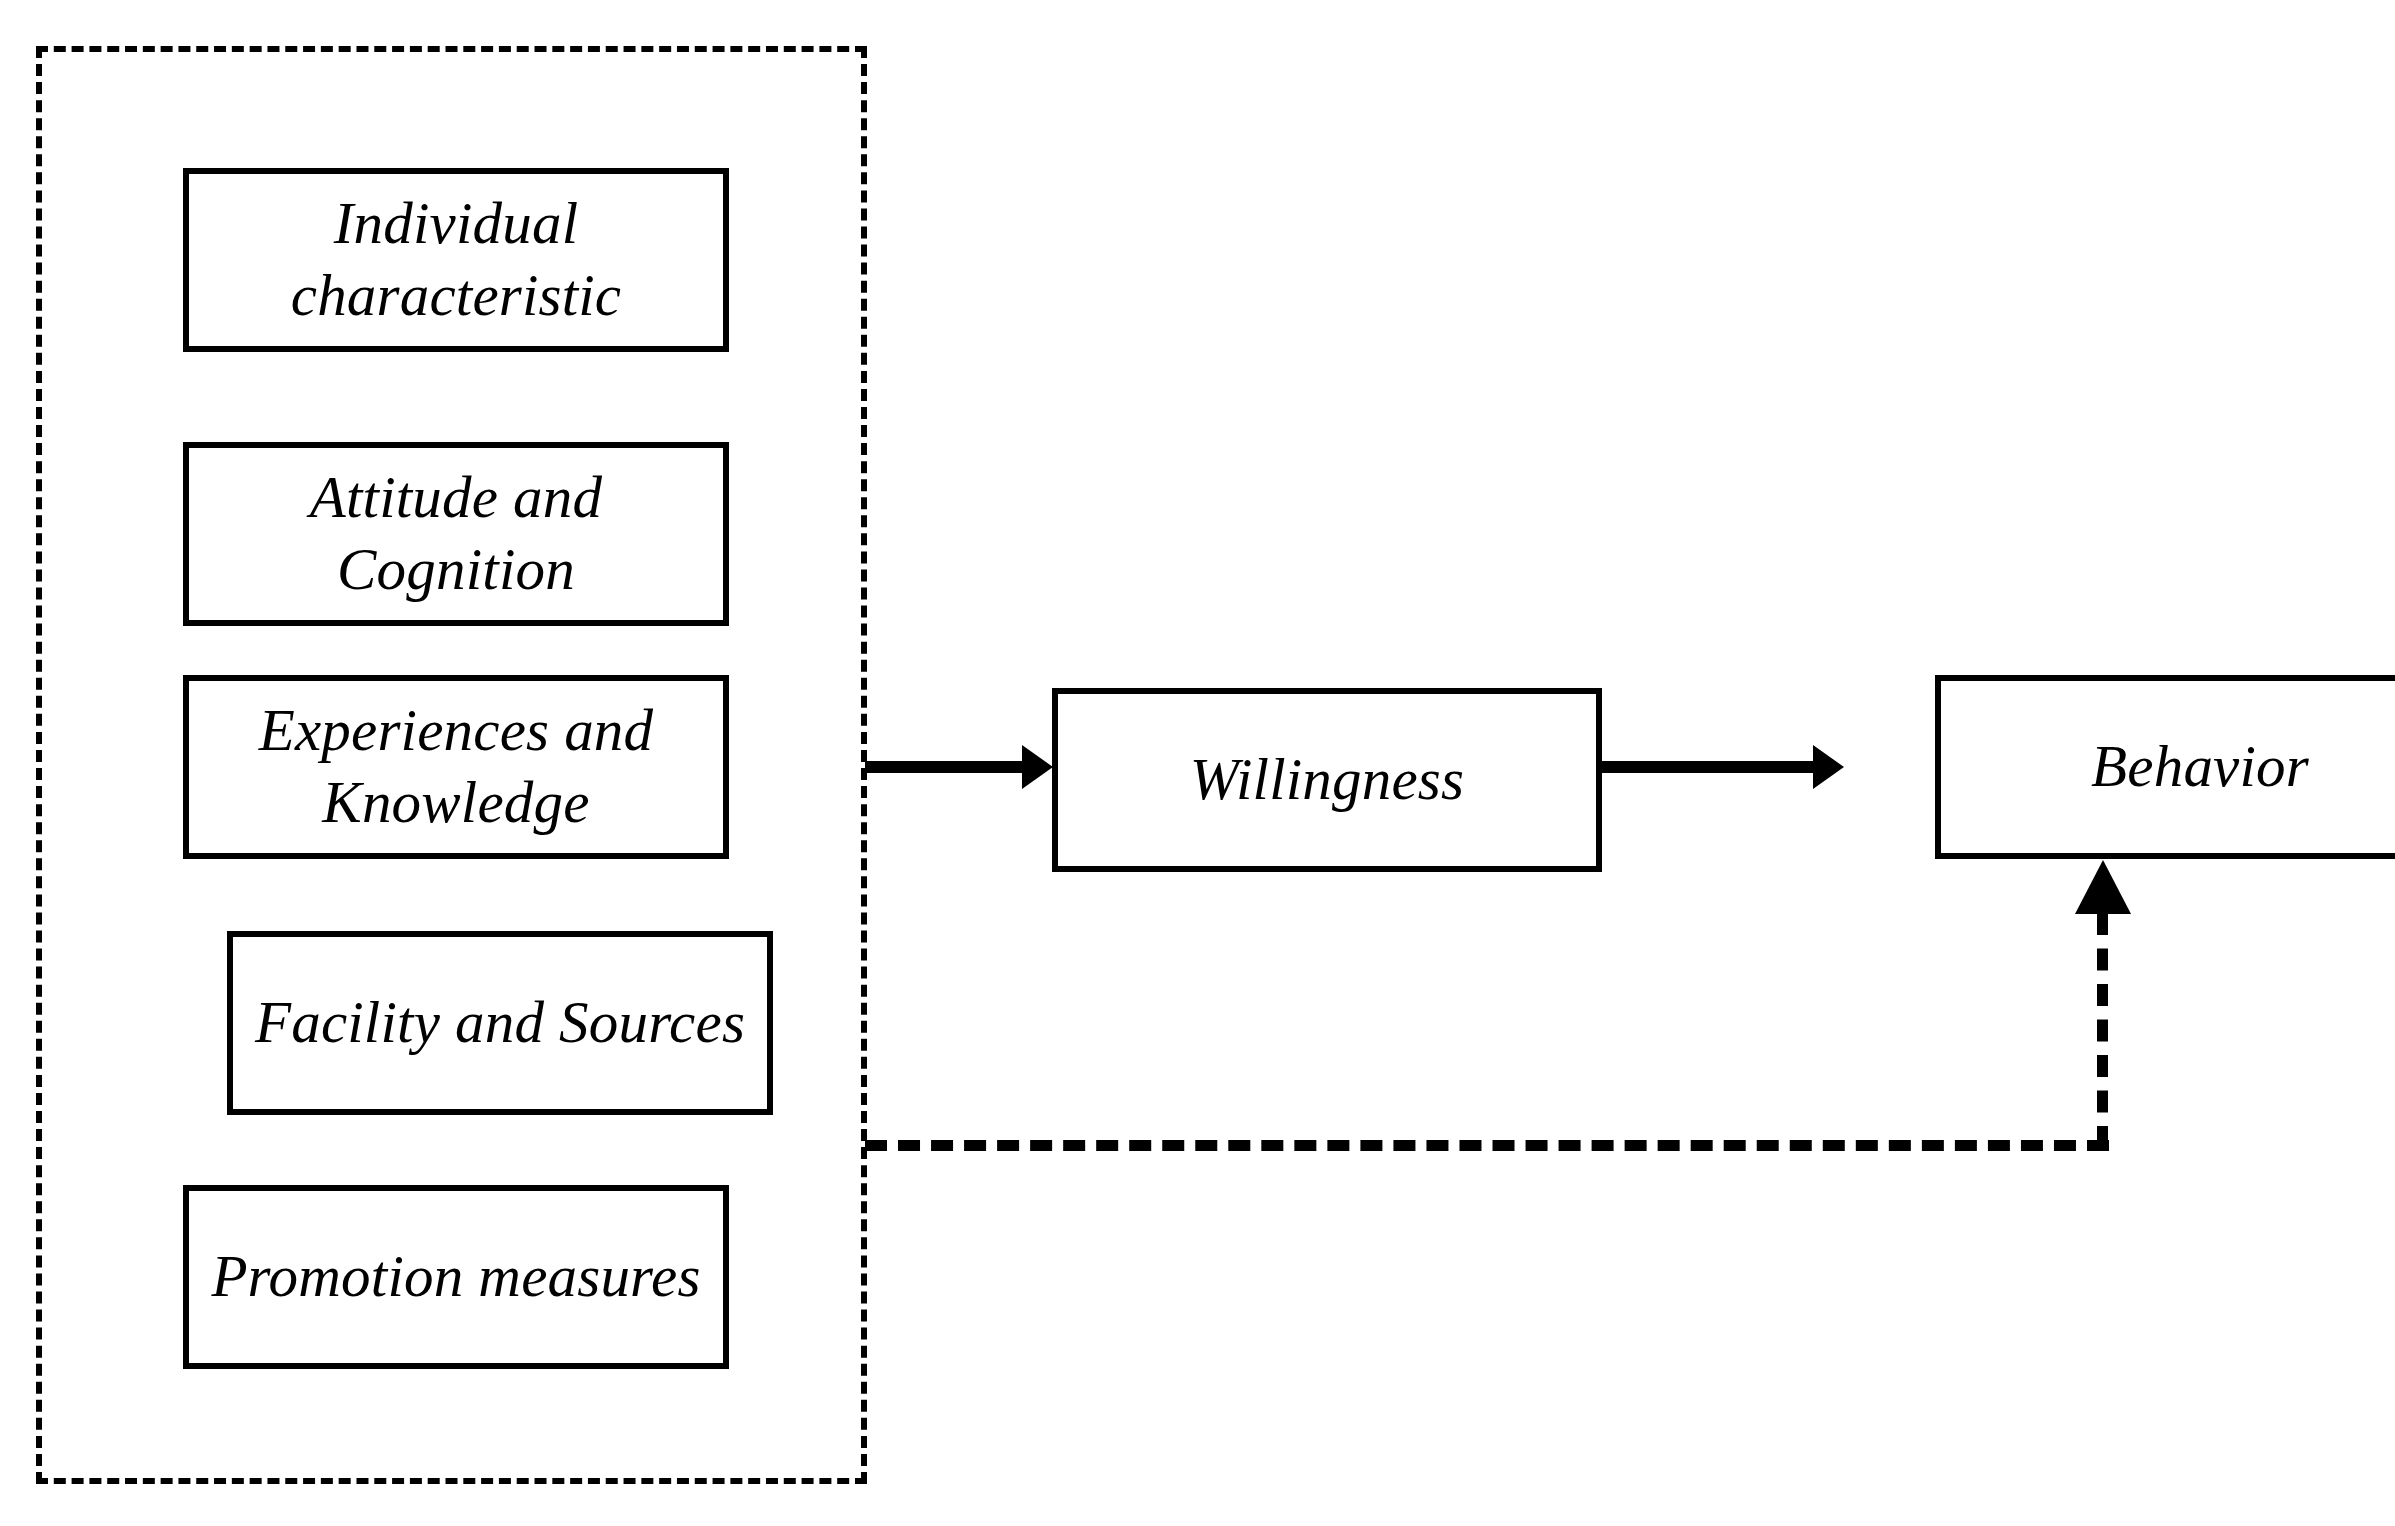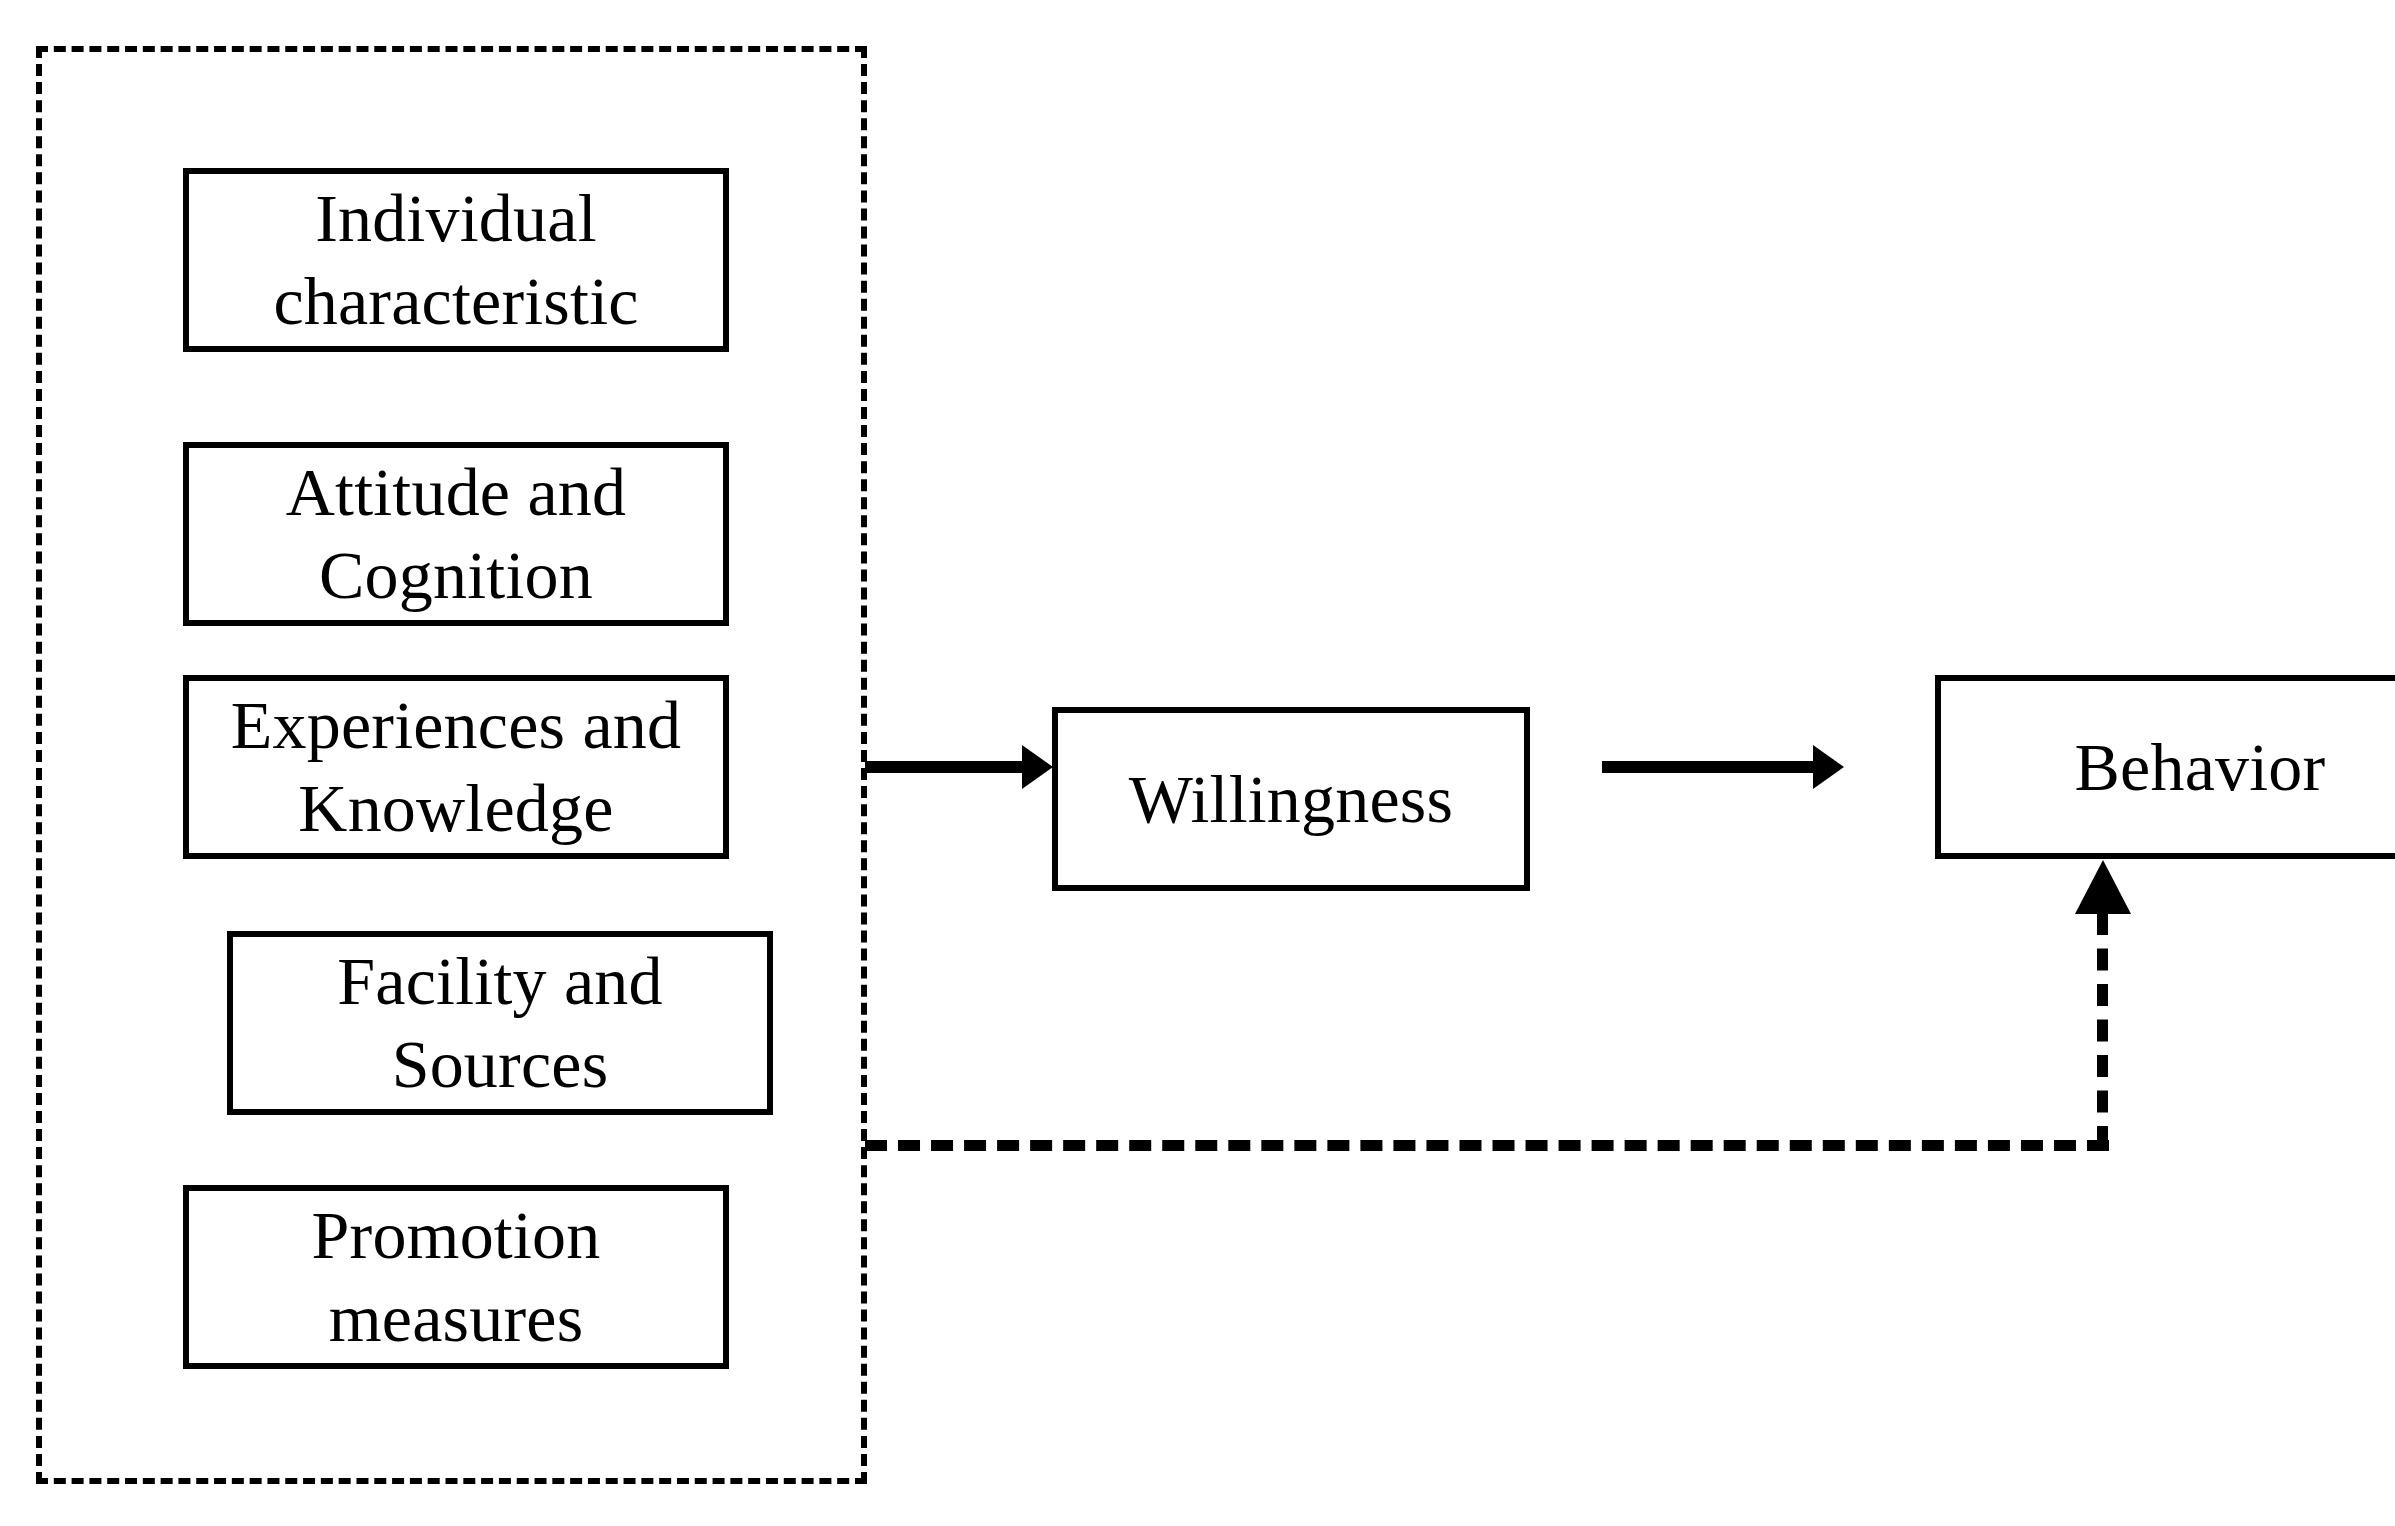--- a/index.html
+++ b/index.html
@@ -37,36 +37,37 @@
     box-sizing: border-box;
     border: 6.7px solid #000000;
     background: #ffffff;
     display: flex;
     align-items: center;
     justify-content: center;
     text-align: center;
   }
   .node-label {
     display: block;
-    font-size: 68px;
+    font-size: 59px;
     line-height: 1.22;
     letter-spacing: 0.2px;
     white-space: pre-line;
     padding: 0 11.5px;
+    font-style: italic;
   }
 
   
   .box-1 { left: 183px; top: 168px;  width: 546px; height: 184px; }
   .box-2 { left: 183px; top: 422px;  width: 546px; height: 184px; margin-top: 20px; }
   .box-3 { left: 183px; top: 675px;  width: 546px; height: 184px; }
   .box-4 { left: 183px; top: 931px;  width: 546px; height: 184px; margin-left: 44px; }
   .box-5 { left: 183px; top: 1185px; width: 546px; height: 184px; }
 
   
-  .box-willingness { left: 1052px; top: 707px; width: 478px; height: 184px; justify-content: center; }
+  .box-willingness { left: 1052px; top: 688px; width: 550px; height: 184px; justify-content: center; }
   .box-behavior    { left: 1935px; top: 675px; width: 530px; height: 184px; }
 
   
   .arrow-solid {
     position: absolute;
     height: 11.5px;
     background: #000000;
   }
   .arrow-solid .head {
     position: absolute;

